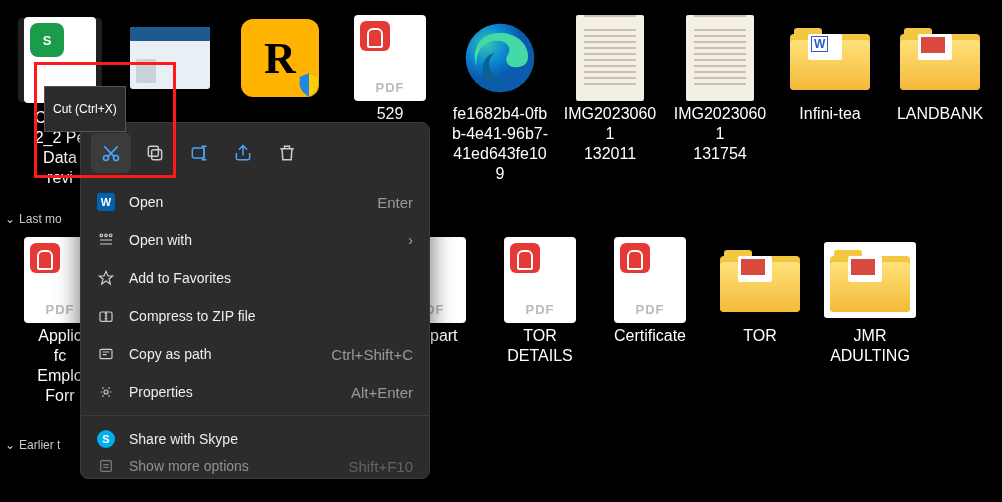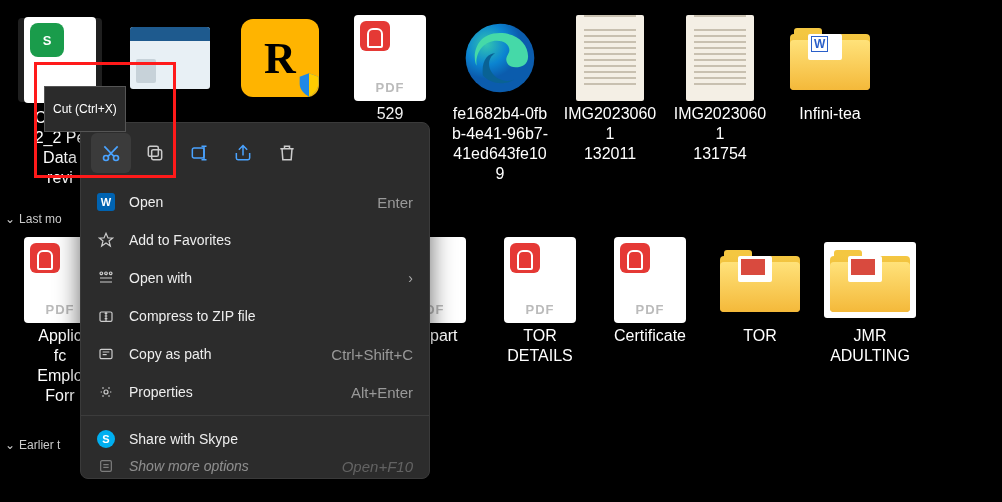--- a/index.html
+++ b/index.html
@@ -287,20 +287,31 @@
         <div class="folder">
             <div class="folder-tab"></div>
             <div class="folder-back"></div>
             <div class="folder-inner word"></div>
             <div class="folder-front"></div>
           </div>
       </div>
       <div class="label">Infini-tea</div>
     </div>
 
+    <div class="item">
+      <div class="icon">
+        <div class="folder">
+            <div class="folder-tab"></div>
+            <div class="folder-back"></div>
+            <div class="folder-inner red"></div>
+            <div class="folder-front"></div>
+          </div>
+      </div>
+      <div class="label">LANDBANK</div>
+    </div>
 
   </div>
 
   <div class="section-label section-label-1">
     <span class="chev">⌄</span>
     <span>Last mo</span>
   </div>
   <div class="section-label section-label-2">
     <span class="chev">⌄</span>
     <span>Earlier t</span>
@@ -402,40 +413,40 @@
     </div>
 
     <div class="cm-item cm-open">
       <span class="mi">W</span>
       <span>Open</span>
       <span class="accel">Enter</span>
     </div>
     <div class="cm-item">
       <span class="mi">
         <svg width="16" height="16" viewBox="0 0 24 24" fill="none" stroke="#ccc" stroke-width="1.8">
-            <path d="M12 2 l3 7 h7 l-5.5 4.5 2 7.5 -6.5 -4.5 -6.5 4.5 2 -7.5 L2 9 h7 z"></path>
-          </svg>
-      </span>
-      <span>Add to Favorites</span>
-    </div>
-    <div class="cm-item">
-      <span class="mi">
-        <svg width="16" height="16" viewBox="0 0 24 24" fill="none" stroke="#ccc" stroke-width="1.8">
             <circle cx="5" cy="5" r="2"></circle>
             <circle cx="12" cy="5" r="2"></circle>
             <circle cx="19" cy="5" r="2"></circle>
             <path d="M3 12 h18 M3 18 h18"></path>
           </svg>
       </span>
       <span>Open with</span>
       <span class="chev-r">›</span>
     </div>
     <div class="cm-item">
       <span class="mi">
         <svg width="16" height="16" viewBox="0 0 24 24" fill="none" stroke="#ccc" stroke-width="1.8">
+            <path d="M12 2 l3 7 h7 l-5.5 4.5 2 7.5 -6.5 -4.5 -6.5 4.5 2 -7.5 L2 9 h7 z"></path>
+          </svg>
+      </span>
+      <span>Add to Favorites</span>
+    </div>
+    <div class="cm-item">
+      <span class="mi">
+        <svg width="16" height="16" viewBox="0 0 24 24" fill="none" stroke="#ccc" stroke-width="1.8">
             <rect x="3" y="6" width="18" height="14" rx="2"></rect>
             <path d="M12 6 v14 M10 8 h4 M10 12 h4 M10 16 h4"></path>
           </svg>
       </span>
       <span>Compress to ZIP file</span>
     </div>
     <div class="cm-item">
       <span class="mi">
         <svg width="16" height="16" viewBox="0 0 24 24" fill="none" stroke="#ccc" stroke-width="1.8">
             <rect x="3" y="5" width="18" height="14" rx="2"></rect>
@@ -453,29 +464,29 @@
           </svg>
       </span>
       <span>Properties</span>
       <span class="accel">Alt+Enter</span>
     </div>
     <div style="height:1px;background:#3c3c3c;margin:4px 0;"></div>
     <div class="cm-item cm-skype">
       <span class="mi">S</span>
       <span>Share with Skype</span>
     </div>
-    <div class="cm-item" style="opacity:.5;overflow:hidden;height:20px;padding-top:6px;font-style:italic;">
+    <div class="cm-item" style="opacity:.5;overflow:hidden;height:20px;padding-top:6px;">
       <span class="mi">
         <svg width="16" height="16" viewBox="0 0 24 24" fill="none" stroke="#ccc" stroke-width="1.8">
             <rect x="4" y="4" width="16" height="16" rx="2"></rect>
             <path d="M8 10 h8 M8 14 h8"></path>
           </svg>
       </span>
       <span>Show more options</span>
-      <span class="accel">Open+F10</span>
+      <span class="accel">Shift+F10</span>
     </div>
   </div>
 
   <div class="tooltip">
     <span>Cut (Ctrl+X)</span>
   </div>
 
   <div class="red-box"></div>
 
 </div>

